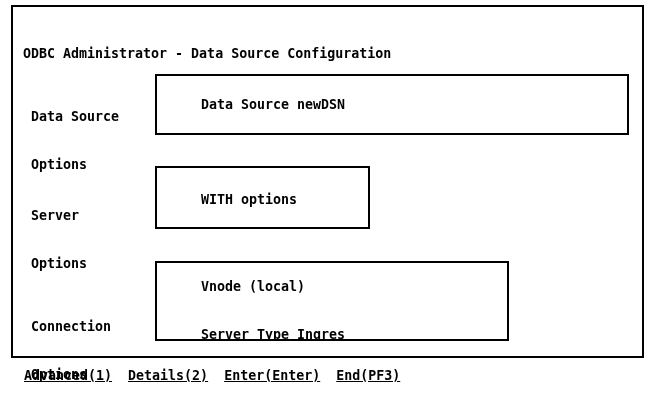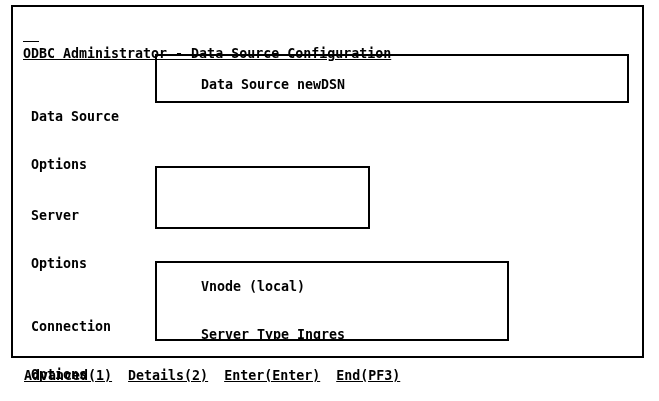--- a/index.html
+++ b/index.html
@@ -13,30 +13,30 @@
     color: #000000;
     overflow: hidden;
   }
   .abs { position: absolute; }
   .screen-border {
     left: 11px; top: 5px;
     width: 633px; height: 353px;
     border: 2px solid #000;
     box-sizing: border-box;
   }
-  .titleblock { left: 23px; top: 9px; line-height: 18px; white-space: pre; text-decoration: underline; }
+  .titleblock { left: 23px; top: 9px; line-height: 18px; white-space: pre; }
   .sec-label { left: 31px; line-height: 16px; white-space: pre; }
   .fieldbox {
     border: 2px solid #000;
     box-sizing: border-box;
     left: 155px;
     overflow: hidden;
   }
   .fieldbox .row { line-height: 16px; white-space: pre; padding-left: 12px; }
-  .box-ds  { top: 54px;  width: 474px; height: 49px; padding-top: 5px; }
+  .box-ds  { top: 74px;  width: 474px; height: 61px; padding-top: 5px; }
   .box-srv { top: 166px; width: 215px; height: 63px; padding-top: 8px; }
   .box-con { top: 261px; width: 354px; height: 80px; }
   .val { margin-left: 8px; }
   .menubar {
     left: 24px; top: 368px;
     display: flex;
     column-gap: 16px;
     line-height: 16px;
     white-space: pre;
     text-decoration: underline;
@@ -66,20 +66,23 @@
 
 </div>
 
 <div class="abs sec-label" style="top:176px">
   <div>Server</div>
   <div>Options</div>
 </div>
 
 <div class="abs fieldbox box-srv">
   <div class="row">
+    <span>WITH options</span><span class="val"></span>
+  </div>
+  <div class="row">
     <span class="val"></span>
   </div>
 
 </div>
 
 <div class="abs sec-label" style="top:287px">
   <div>Connection</div>
   <div>Options</div>
 </div>
 

